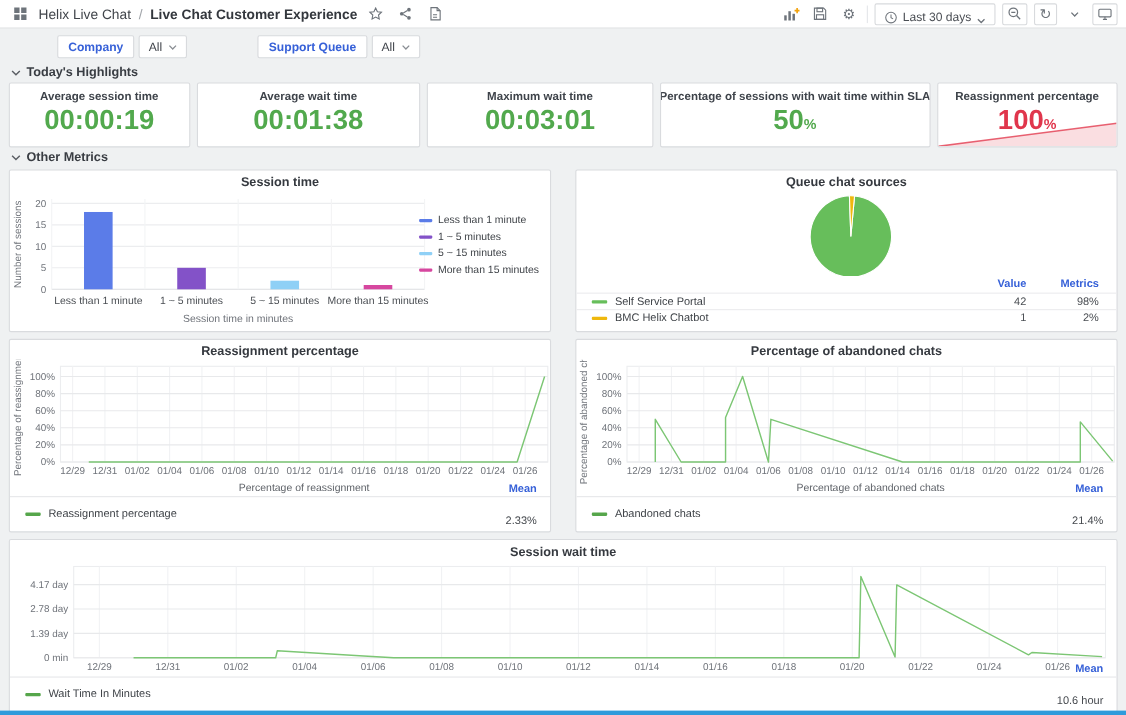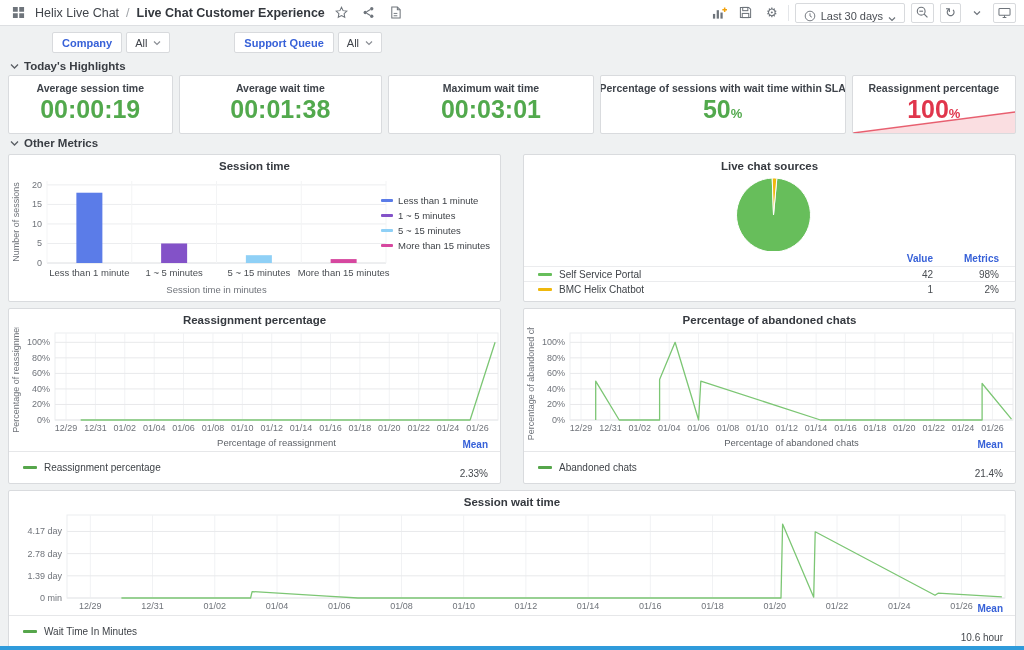--- a/index.html
+++ b/index.html
@@ -276,21 +276,21 @@
               <span class="bl-dash" style="background: rgb(143, 208, 246);"></span>
               <span>5 ~ 15 minutes</span>
             </div>
             <div class="bl-item">
               <span class="bl-dash" style="background: rgb(214, 71, 159);"></span>
               <span>More than 15 minutes</span>
             </div>
           </div></div>
     </div>
     <div class="panel half">
-      <div class="p-title">Live chat sources</div>
+      <div class="p-title">Queue chat sources</div>
       <div class="pie-chart chart"><svg width="499" height="78">
             <path d="M249.5 42 L252.85340546731788 5.1522772512090995 A37 37 0 1 1 248.20871862200744 5.022539400293461 Z" fill="#67BE5B" stroke="#FFF" stroke-width="1"></path>
             <path d="M249.5 42 L248.20871862200747 5.022539400293454 A37 37 0 0 1 252.85340546731788 5.1522772512090995 Z" fill="#EFB80D" stroke="#FFF" stroke-width="1"></path>
           </svg></div>
       <div class="pie-table">
           <div class="pt-row pt-head">
             <span class="pt-name"></span>
             <span class="pt-val">Value</span>
             <span class="pt-pct">Metrics</span>
           </div>

